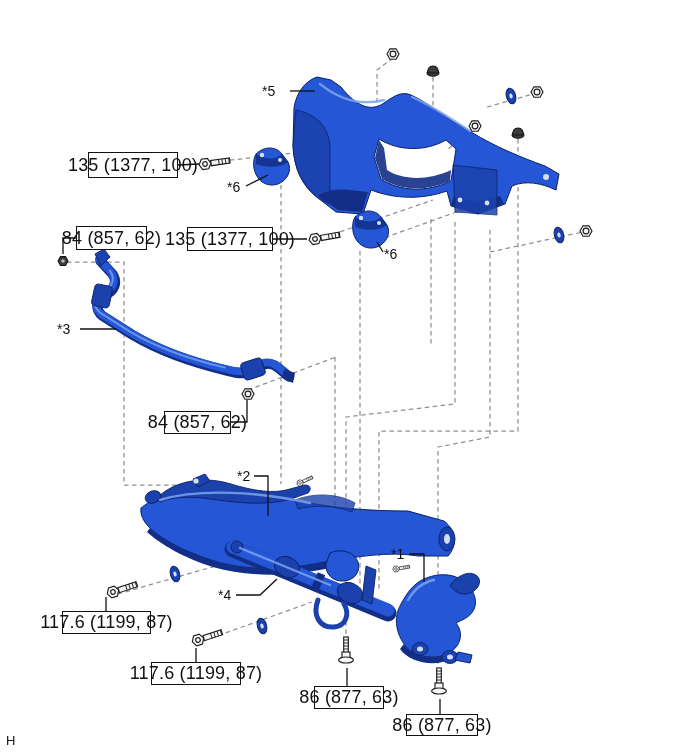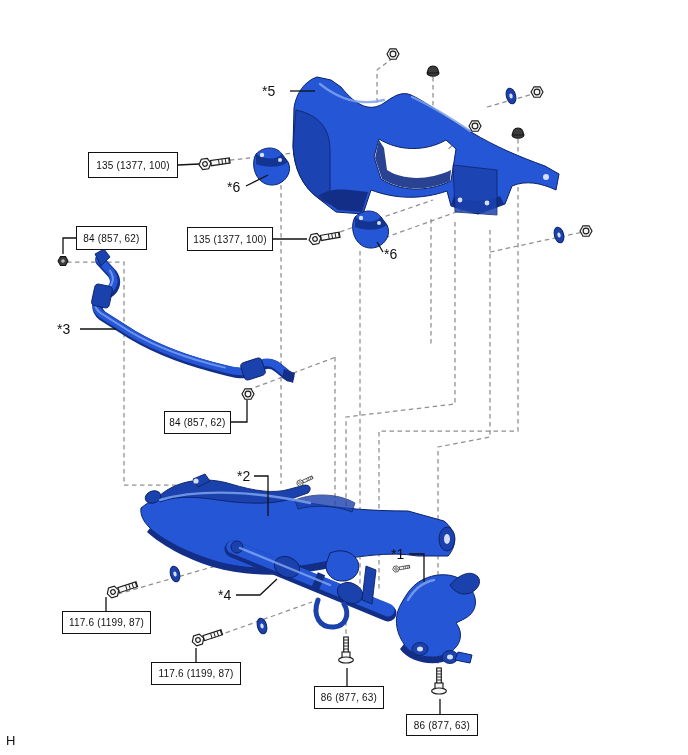--- a/index.html
+++ b/index.html
@@ -6,21 +6,21 @@
     --part-base:#2456d6; --part-mid:#1b41ad; --part-dark:#122e86;
     --part-light:#7da2ef; --outline:#0b2268; --dash:#8f8f8f;
     --callout-border:#111111; --text:#111111;
   }
   html,body{margin:0;padding:0;background:#fff;}
   .stage{position:relative;width:688px;height:755px;background:#fff;overflow:hidden;
          font-family:"Liberation Sans", sans-serif;color:var(--text);}
   .stage svg{position:absolute;left:0;top:0;}
   .callout{position:absolute;box-sizing:border-box;border:1.6px solid var(--callout-border);
            background:#fff;display:flex;align-items:center;justify-content:center;
-           font-size:10px;letter-spacing:.2px;white-space:nowrap;z-index:3;}
+           font-size:18px;letter-spacing:.2px;white-space:nowrap;z-index:3;}
   .plabel{position:absolute;font-size:14px;font-weight:400;z-index:3;}
   .corner{position:absolute;left:6px;top:733px;font-size:13px;z-index:3;}
   
   .pb{fill:var(--part-base);stroke:var(--outline);stroke-width:1;}
   .pm{fill:var(--part-mid);stroke:var(--outline);stroke-width:.9;}
   .pd{fill:var(--part-dark);stroke:none;}
   .ph{fill:none;stroke:var(--part-light);stroke-width:2.4;stroke-linecap:round;opacity:.85;}
   .bar{fill:none;stroke-linecap:round;stroke-linejoin:round;}
   .dash{fill:none;stroke:var(--dash);stroke-width:1.25;stroke-dasharray:4.5 3.5;}
   .lead{fill:none;stroke:#111;stroke-width:1.3;}

